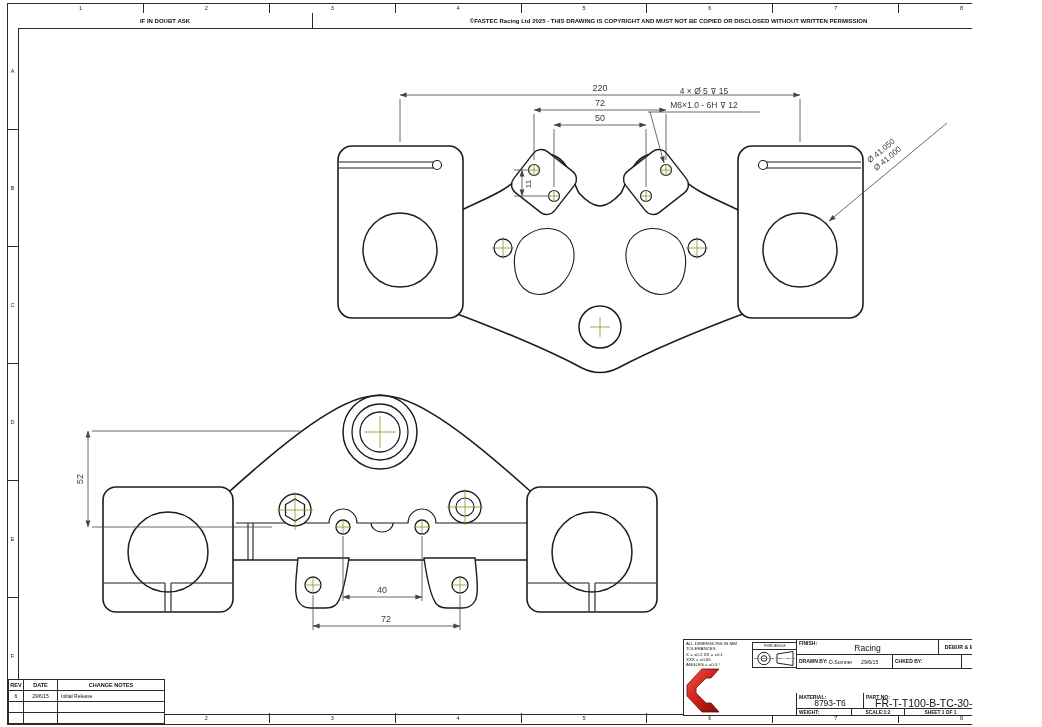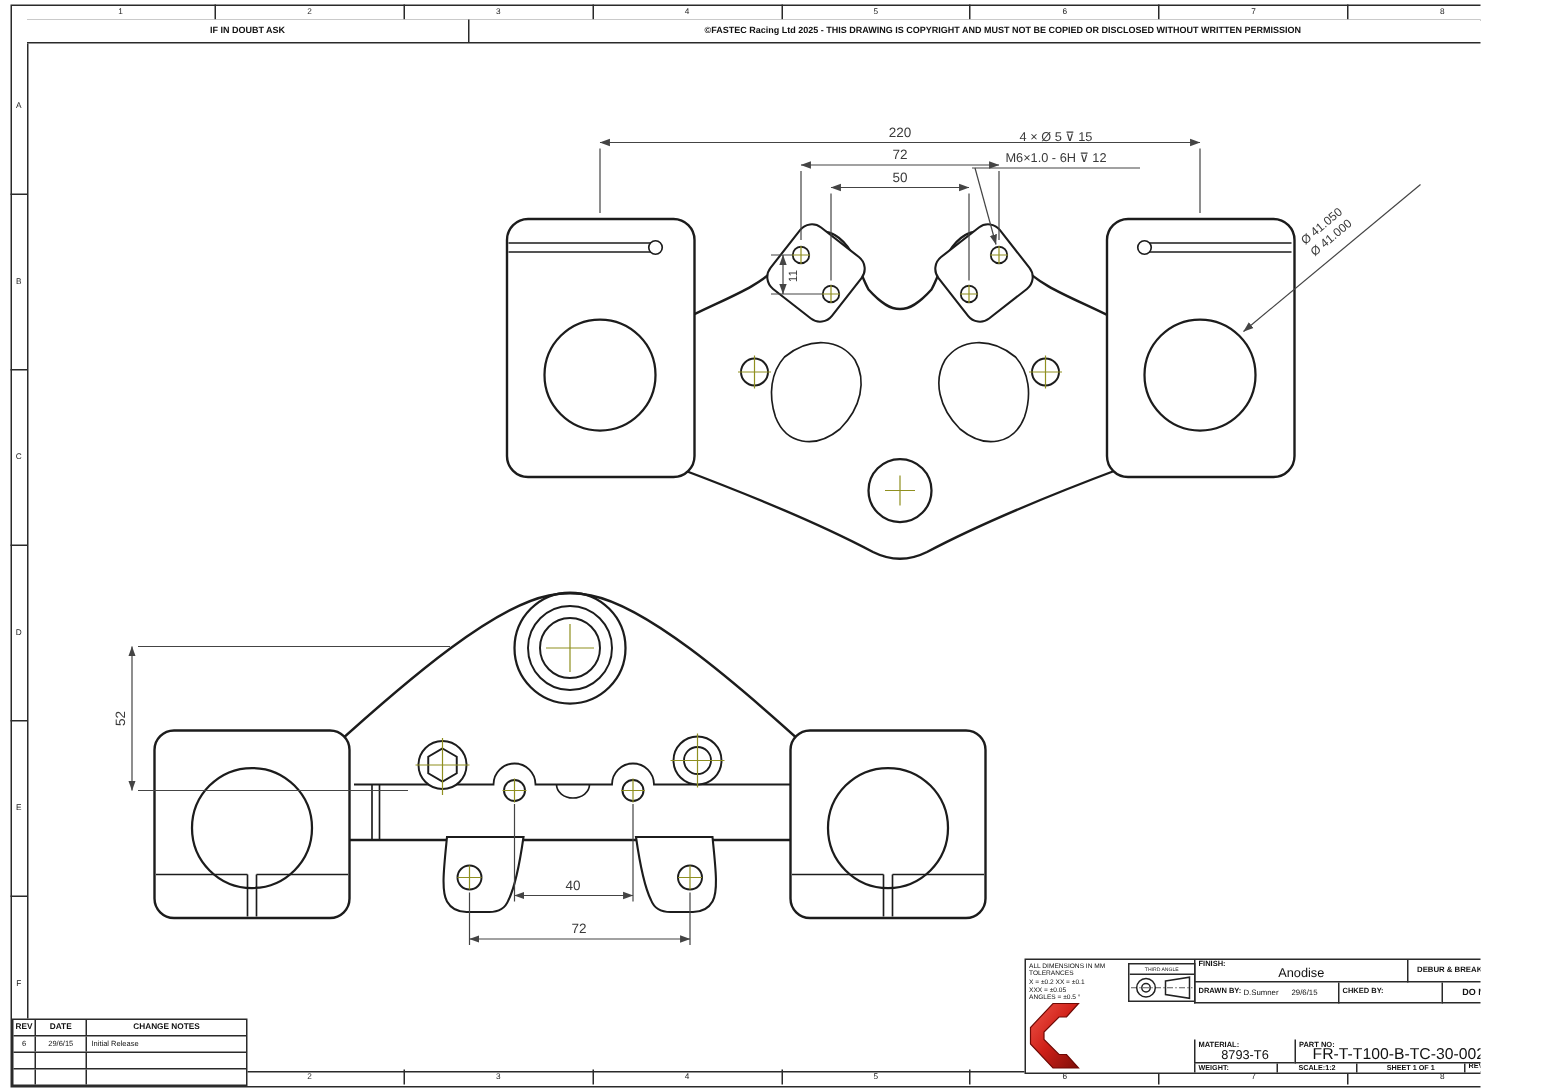--- a/index.html
+++ b/index.html
@@ -1,17 +1,17 @@
 <!DOCTYPE html>
 <html><head>
 <meta charset="utf-8">
 <style>
   html,body{margin:0;padding:0;background:#ffffff;}
   .sheet{position:relative;width:972px;height:727px;background:#fff;overflow:hidden;
-         font-family:"Liberation Sans","DejaVu Sans",sans-serif;color:#111;padding-left:15px;}
+         font-family:"Liberation Sans","DejaVu Sans",sans-serif;color:#111;}
   .frame{position:absolute;border:1px solid #2a2a2a;}
   
   .zones-h{position:absolute;left:18px;width:1006px;height:10px;display:flex;}
   .zones-v{position:absolute;top:13px;width:11px;height:701px;display:flex;flex-direction:column;}
   .zc{flex:1;text-align:center;font-size:5.5px;line-height:10px;color:#222;border-right:1px solid #2a2a2a;}
   .zc:last-child{border-right:none;}
   .zr{flex:1;display:flex;align-items:center;justify-content:center;font-size:5.5px;color:#222;border-bottom:1px solid #2a2a2a;}
   .zr:last-child{border-bottom:none;}
   
   .topstrip{position:absolute;left:18px;top:13px;width:1006px;height:15px;display:flex;border-bottom:1px solid #2a2a2a;background:#fff;}
@@ -287,21 +287,21 @@
           </linearGradient>
         </defs>
         <path d="M 34,1 L 17,1 L 2,17 L 2,28 L 17,44 L 34,44 L 26,35 L 21,35 L 11,25 L 11,20 L 21,10 L 26,10 Z" fill="url(#lg)" stroke="#6e0a06" stroke-width="0.8"></path>
         <text x="27" y="28" font-size="17" font-weight="bold" fill="#2b2b2b" letter-spacing="1.5" font-family="Liberation Sans, sans-serif"></text>
         <text x="44" y="43" font-size="15" font-style="italic" font-weight="bold" fill="#c81d15" font-family="DejaVu Serif, serif"></text>
       </svg>
     </div>
 
     <div class="tb-cell rsec" style="left:112px;top:0;width:142px;height:15px;border-bottom:1px solid #2a2a2a;">
       <span class="lab" style="position:absolute;left:0;top:0;">FINISH:</span>
-      <div class="val-center" style="position:absolute;left:0;right:0;top:2px;bottom:0;font-size:8.5px;">Anodise</div>
+      <div class="val-center" style="position:absolute;left:0;right:0;top:2px;bottom:0;font-size:8.5px;">Racing</div>
     </div>
     <div class="tb-cell rsec val-center" style="left:254px;top:0;width:95px;height:15px;border-bottom:1px solid #2a2a2a;font-size:5.2px;font-weight:bold;">DEBUR &amp; BREAK SHARP EDGES</div>
 
     <div class="tb-cell rsec" style="left:112px;top:15px;width:96px;height:14px;border-bottom:1px solid #2a2a2a;">
       <span class="lab" style="position:absolute;left:0;top:3px;">DRAWN BY:</span>
       <span style="position:absolute;left:32px;top:4px;font-size:5.2px;">D.Sumner</span>
       <span style="position:absolute;left:64px;top:4px;font-size:5.2px;">29/6/15</span>
     </div>
     <div class="tb-cell rsec" style="left:208px;top:15px;width:69px;height:14px;border-bottom:1px solid #2a2a2a;">
       <span class="lab" style="position:absolute;left:0;top:3px;">CHKED BY:</span>

